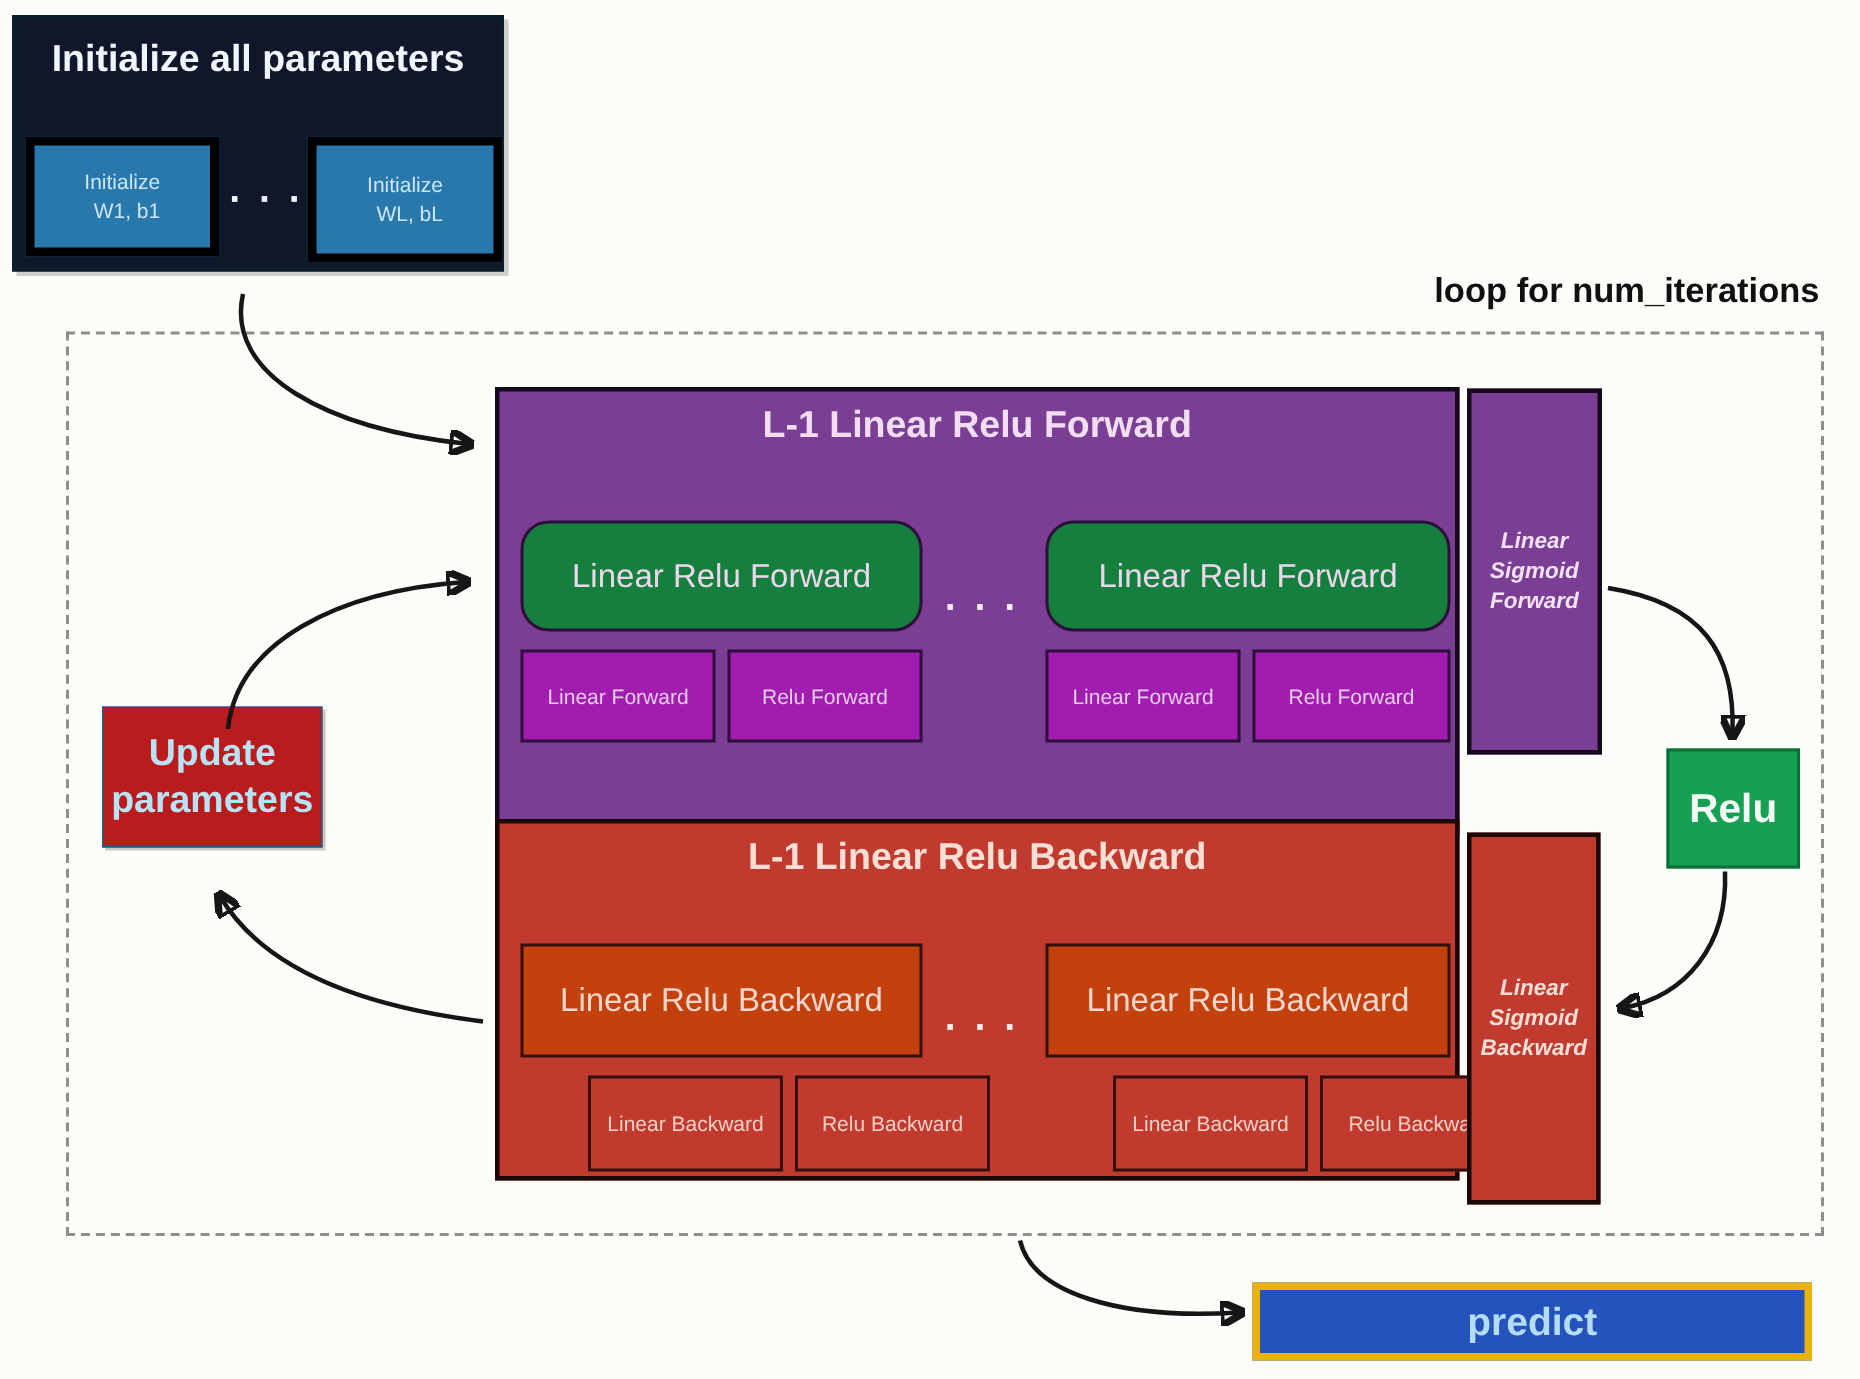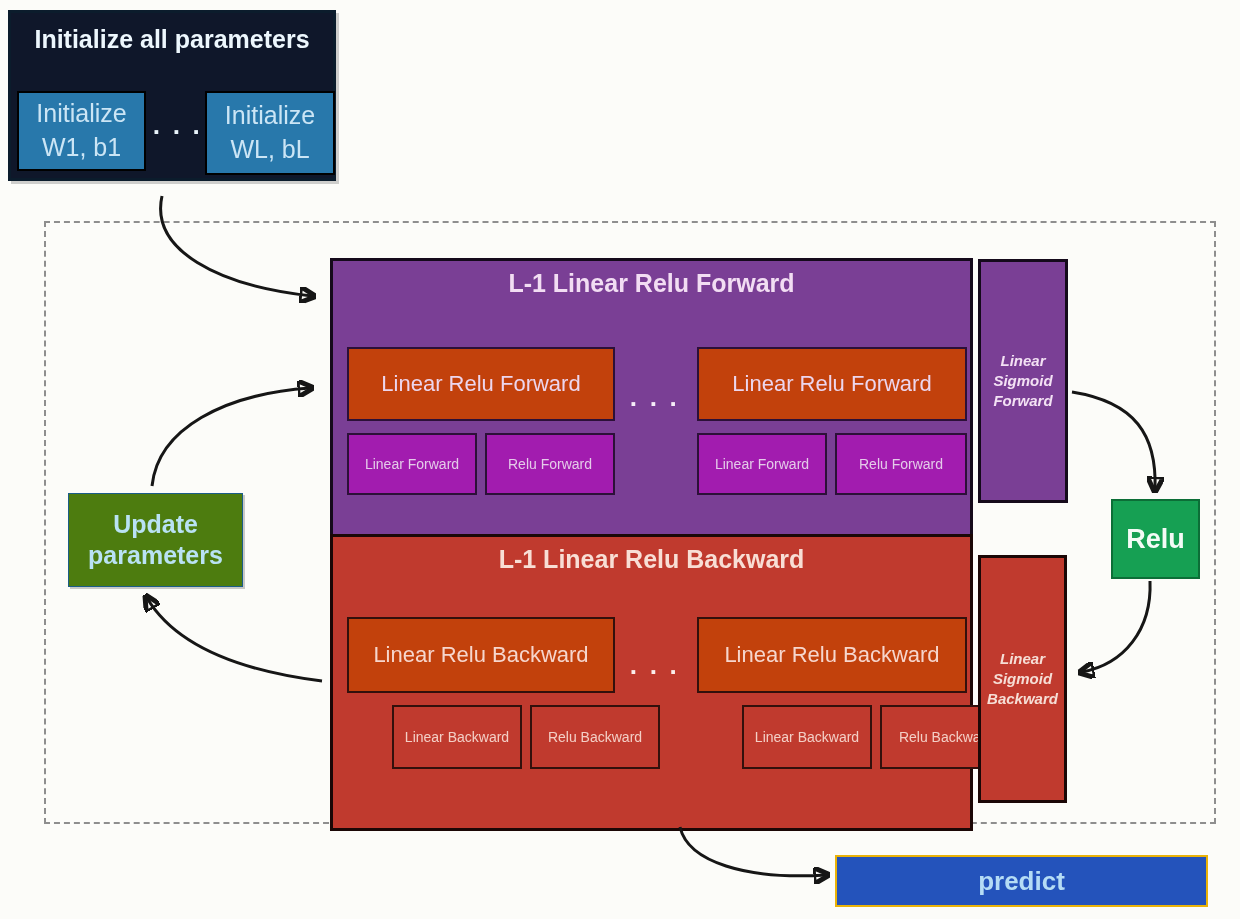--- a/index.html
+++ b/index.html
@@ -7,83 +7,84 @@
     position:relative;width:1240px;height:919px;overflow:hidden;
     background:#fcfcf9;
     font-family:"Liberation Sans",sans-serif;
   }
   .abs{position:absolute;box-sizing:border-box;}
   .pre{white-space:pre-line;}
 
   
   .init-box{left:8px;top:10px;width:328px;height:171px;background:#0f172a;border:3px solid #0b1c2c;box-shadow:3px 3px 0 rgba(0,0,0,.18);}
   .init-title{left:0;top:12px;width:100%;text-align:center;font-weight:bold;font-size:25px;color:#edf7fd;}
-  .init-sub{background:#2878ab;border:2px solid #000000;color:#cbe5f5;font-size:25px;line-height:1.35;text-align:center;display:flex;align-items:center;justify-content:center;}
+  .init-sub{background:#2878ab;border:6px solid #000000;color:#cbe5f5;font-size:14px;line-height:1.35;text-align:right;display:flex;align-items:center;justify-content:center;}
   .init-sub1{left:6px;top:78px;width:129px;height:80px;}
   .init-sub2{left:194px;top:78px;width:130px;height:84px;}
   .init-dots{left:140px;top:104px;width:54px;text-align:center;color:#e9f4fb;font-size:26px;font-weight:bold;letter-spacing:2px;}
 
   
   .loop-label{right:27px;top:180px;font-size:23px;font-weight:bold;color:#101010;}
   .loop-region{left:44px;top:221px;width:1172px;height:603px;border:2px dashed #8e8e8e;}
 
   
   .fwd-box{left:330px;top:258px;width:643px;height:300px;background:#7a3f95;border:3px solid #150a1b;}
   .sec-title{left:0;top:8px;width:100%;text-align:center;font-weight:bold;font-size:25px;}
   .fwd-title{color:#f2ddf3;}
   .unit{border:2px solid #2c1038;display:flex;align-items:center;justify-content:center;text-align:center;}
-  .fwd-unit{background:#c2410c;color:#ecd6ee;font-size:22px;}
+  .fwd-unit{background:#15803d;color:#ecd6ee;font-size:22px;border-radius:19px;}
   .fwd-small{background:#a21caf;color:#e4cbe9;font-size:14px;}
   .u-main1{left:14px;top:86px;width:268px;height:74px;}
   .u-main2{left:364px;top:86px;width:270px;height:74px;}
   .u-s1{left:14px;top:172px;width:130px;height:62px;}
   .u-s2{left:152px;top:172px;width:130px;height:62px;}
   .u-s3{left:364px;top:172px;width:130px;height:62px;}
   .u-s4{left:502px;top:172px;width:132px;height:62px;}
   .mid-dots{left:296px;top:128px;width:52px;text-align:center;color:#f6eef8;font-size:26px;font-weight:bold;letter-spacing:2px;}
   .sigmoid{display:flex;align-items:center;justify-content:center;text-align:center;font-weight:bold;font-size:15px;line-height:1.35;font-style:italic;}
   .sigF{left:978px;top:259px;width:90px;height:244px;background:#7a3f95;border:3px solid #150a1b;color:#f3e1f4;}
 
   
-  .bwd-box{left:330px;top:534px;width:643px;height:297px;background:#c03a2e;border:3px solid #1b0706;}
+  .bwd-box{left:330px;top:546px;width:643px;height:241px;background:#c03a2e;border:3px solid #1b0706;}
   .bwd-title{color:#f8ded5;}
   .bwd-unit{background:#c2410c;color:#f6d6cd;font-size:22px;border:2px solid #33100c;}
   .bwd-small{background:#c03a2e;color:#f3cfc6;font-size:14px;border:2px solid #33100c;margin-left:45px;}
   .b-main1{left:14px;top:80px;width:268px;height:76px;}
   .b-main2{left:364px;top:80px;width:270px;height:76px;}
   .b-s1{left:14px;top:168px;width:130px;height:64px;}
   .b-s2{left:152px;top:168px;width:130px;height:64px;}
   .b-s3{left:364px;top:168px;width:130px;height:64px;}
   .b-s4{left:502px;top:168px;width:132px;height:64px;}
   .bwd-dots{color:#fbeeec;}
   .sigB{left:978px;top:555px;width:89px;height:248px;background:#c03a2e;border:3px solid #1b0706;color:#f6ded6;}
 
   
   .loss-box{left:1111px;top:499px;width:89px;height:80px;background:#16a053;border:2px solid #0c6e37;display:flex;align-items:center;justify-content:center;color:#f4fbf6;font-weight:bold;font-size:27px;}
-  .update-box{left:68px;top:493px;width:175px;height:94px;background:#4d7c0f;border:1px solid #1b5d87;box-shadow:2px 2px 0 rgba(0,0,0,.2);display:flex;align-items:center;justify-content:center;text-align:center;color:#b9e2f4;font-weight:bold;font-size:25px;line-height:1.25;}
-  .predict-box{left:835px;top:855px;width:373px;height:52px;background:#2453bb;border:2px solid #eab308;display:flex;align-items:center;justify-content:center;color:#b5dcf5;font-weight:bold;font-size:26px;}
+  .update-box{left:68px;top:471px;width:147px;height:94px;background:#b91c1c;border:1px solid #1b5d87;box-shadow:2px 2px 0 rgba(0,0,0,.2);display:flex;align-items:center;justify-content:center;text-align:center;color:#b9e2f4;font-weight:bold;font-size:25px;line-height:1.25;}
+  .predict-box{left:835px;top:855px;width:373px;height:52px;background:#2453bb;border:5px solid #eab308;display:flex;align-items:center;justify-content:center;color:#b5dcf5;font-weight:bold;font-size:26px;}
 
   
   #arrows{position:absolute;left:0;top:0;width:1240px;height:919px;pointer-events:none;}
   #arrows path{stroke:#161616;stroke-width:3;fill:none;}
 </style>
 </head>
 <body>
 
 <div id="canvas">
 
   <div class="abs init-box">
     <div class="abs init-title">Initialize all parameters</div>
     <div class="abs init-sub init-sub1 pre">Initialize
 W1, b1</div>
     <div class="abs init-dots">· · ·</div>
     <div class="abs init-sub init-sub2 pre">Initialize
 WL, bL</div>
   </div>
 
+  <div class="abs loop-label">loop for num_iterations</div>
   <div class="abs loop-region"></div>
 
   <div class="abs fwd-box">
     <div class="abs sec-title fwd-title">L-1 Linear Relu Forward</div>
     <div class="abs unit fwd-unit u-main1">Linear Relu Forward</div>
     <div class="abs unit fwd-unit u-main2">Linear Relu Forward</div>
     <div class="abs mid-dots">· · ·</div>
     <div class="abs unit fwd-small u-s1">Linear Forward</div>
     <div class="abs unit fwd-small u-s2">Relu Forward</div>
     <div class="abs unit fwd-small u-s3">Linear Forward</div>

